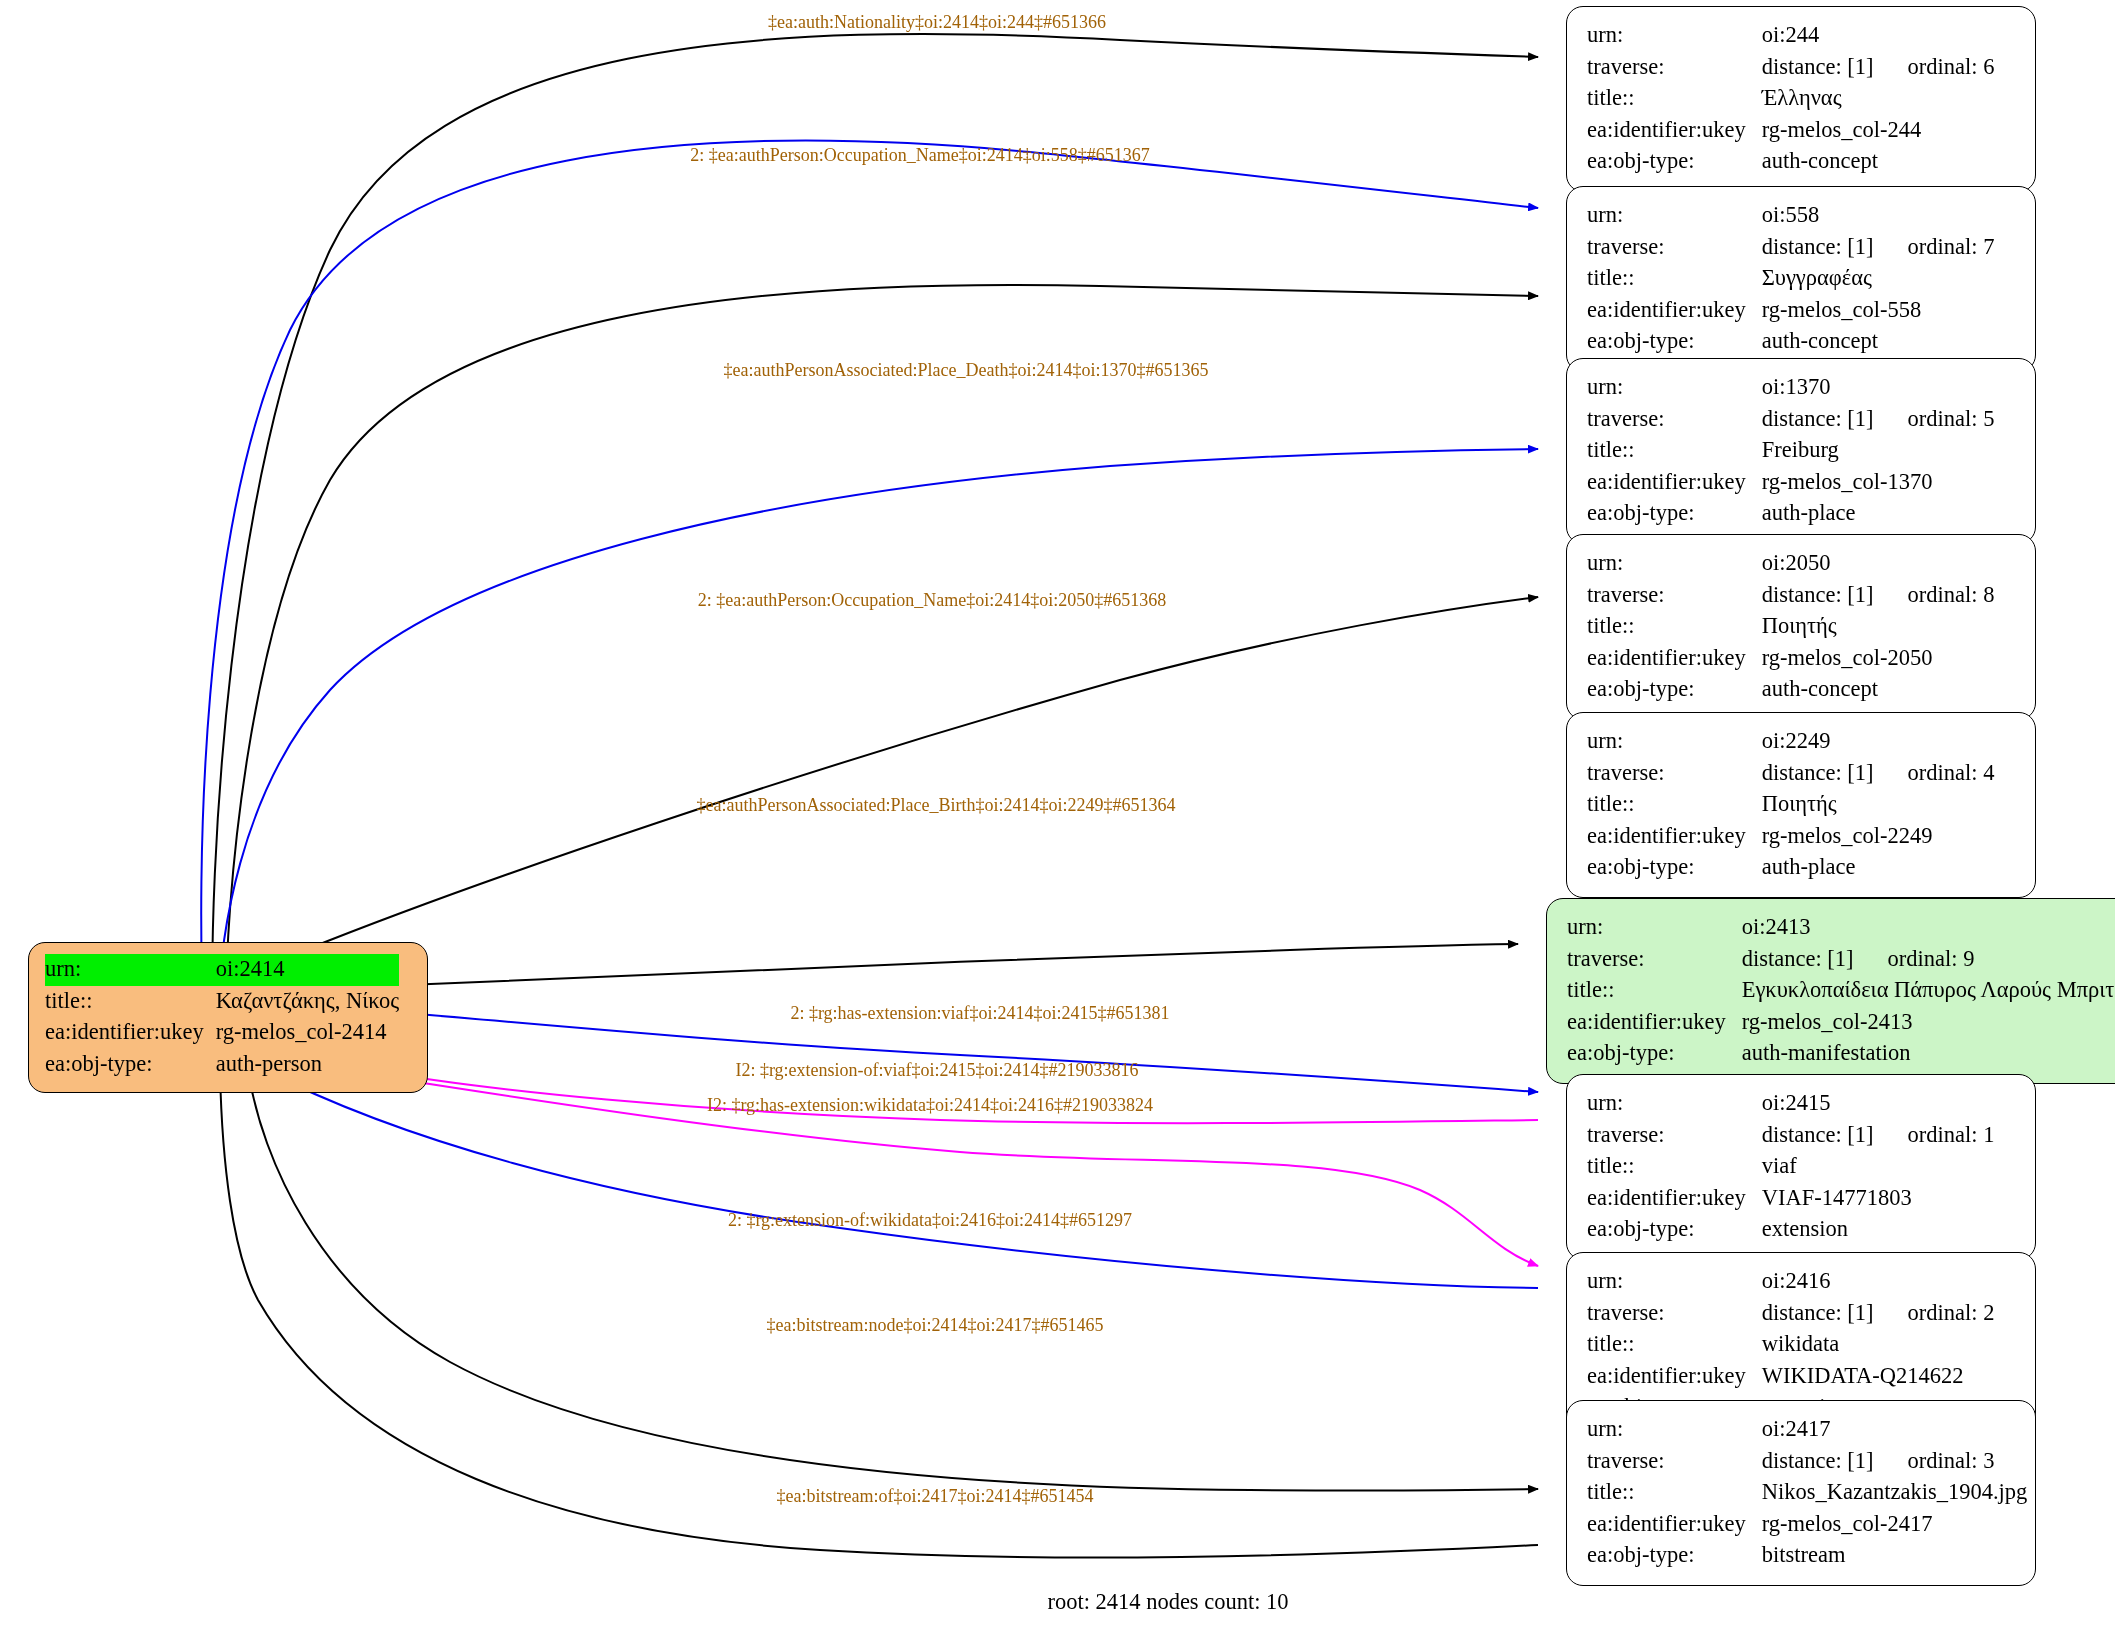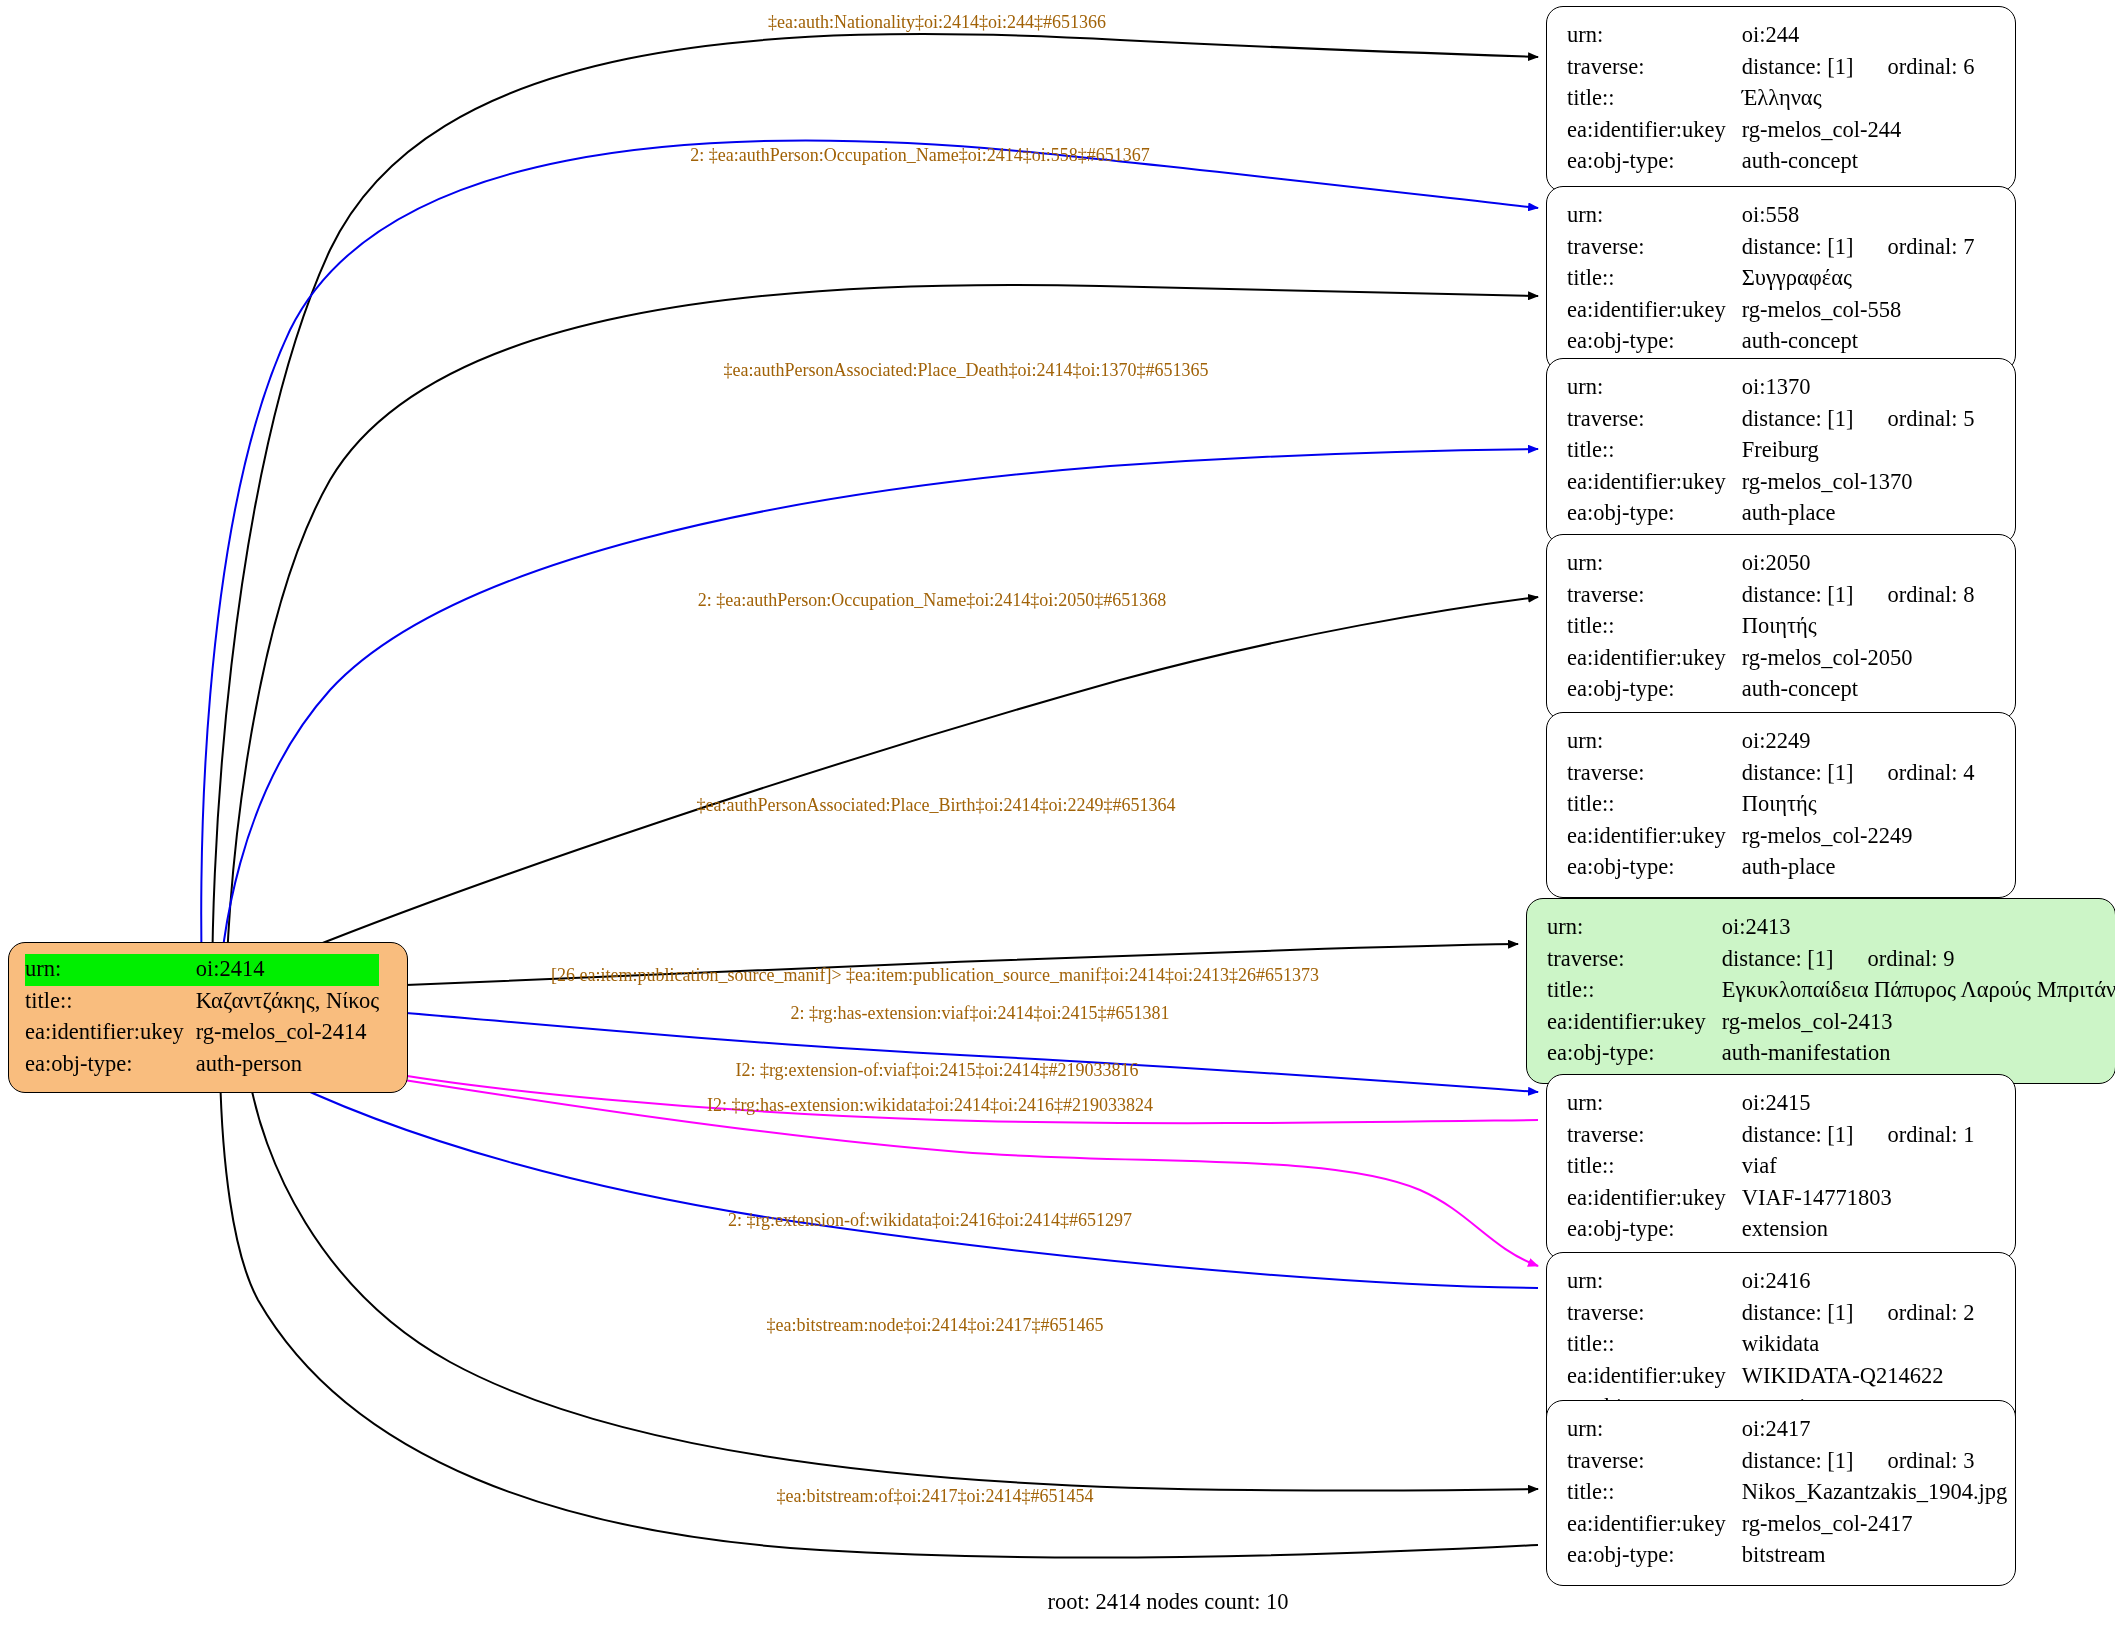--- a/index.html
+++ b/index.html
@@ -26,20 +26,21 @@
   }
 
   
   .node {
     position: absolute;
     box-sizing: border-box;
     border: 1.6px solid #000000;
     border-radius: 17px;
     background: #ffffff;
     padding: 13px 16px 13px 20px;
+    margin-left: 20px;
   }
   .node table {
     border-collapse: collapse;
     border-spacing: 0;
     font-size: 22.5px;
     line-height: 1.0;
   }
   .node td {
     padding: 4px 0 5px 0;
     white-space: nowrap;
@@ -124,21 +125,20 @@
     <path d="M248,1070 C262,1160 320,1290 450,1362 C640,1466 980,1488 1250,1490 C1390,1491 1480,1490 1538,1489" fill="none" stroke="#000000" stroke-width="2" marker-end="url(#ah-black)"></path>
 
     <path d="M1538,1545 C1400,1552 1080,1566 820,1550 C560,1534 350,1460 258,1300 C232,1252 222,1160 220,1072" fill="none" stroke="#000000" stroke-width="2" marker-end="url(#ah-black)"></path>
   </svg>
 
   <div class="elabel" style="left:937px; top:13px;">‡ea:auth:Nationality‡oi:2414‡oi:244‡#651366</div>
   <div class="elabel" style="left:920px; top:146px;">2: ‡ea:authPerson:Occupation_Name‡oi:2414‡oi:558‡#651367</div>
   <div class="elabel" style="left:966px; top:361px;">‡ea:authPersonAssociated:Place_Death‡oi:2414‡oi:1370‡#651365</div>
   <div class="elabel" style="left:932px; top:591px;">2: ‡ea:authPerson:Occupation_Name‡oi:2414‡oi:2050‡#651368</div>
   <div class="elabel" style="left:936px; top:796px;">‡ea:authPersonAssociated:Place_Birth‡oi:2414‡oi:2249‡#651364</div>
-  <div class="elabel" style="left:935px; top:966px;">[26 ea:item:publication_source_manif]&gt; ‡ea:item:publication_source_manif‡oi:2414‡oi:2413‡26#651373</div>
   <div class="elabel" style="left:980px; top:1004px;font-family:Liberation Serif, serif;">2: ‡rg:has-extension:viaf‡oi:2414‡oi:2415‡#651381</div>
   <div class="elabel" style="left:937px; top:1061px;">I2: ‡rg:extension-of:viaf‡oi:2415‡oi:2414‡#219033816</div>
   <div class="elabel" style="left:930px; top:1096px;">I2: ‡rg:has-extension:wikidata‡oi:2414‡oi:2416‡#219033824</div>
   <div class="elabel" style="left:930px; top:1211px;">2: ‡rg:extension-of:wikidata‡oi:2416‡oi:2414‡#651297</div>
   <div class="elabel" style="left:935px; top:1316px;">‡ea:bitstream:node‡oi:2414‡oi:2417‡#651465</div>
   <div class="elabel" style="left:935px; top:1487px;">‡ea:bitstream:of‡oi:2417‡oi:2414‡#651454</div>
 
   <div class="footer" style="left:1126px; top:1589px;margin-left:42px;">root: 2414 nodes count: 10</div>
 
   <div class="node root" style="left:8px; top:942px; width:400px;">

